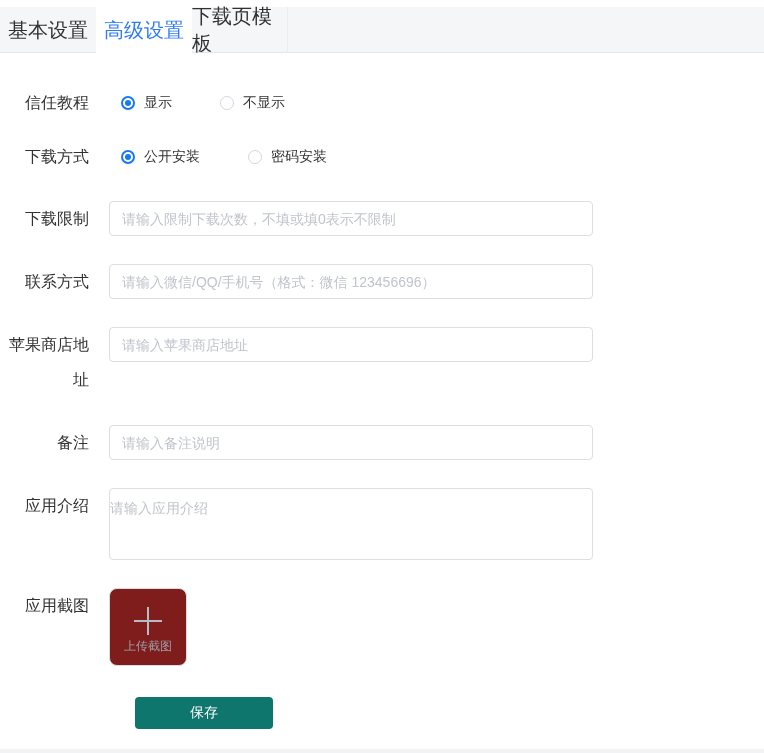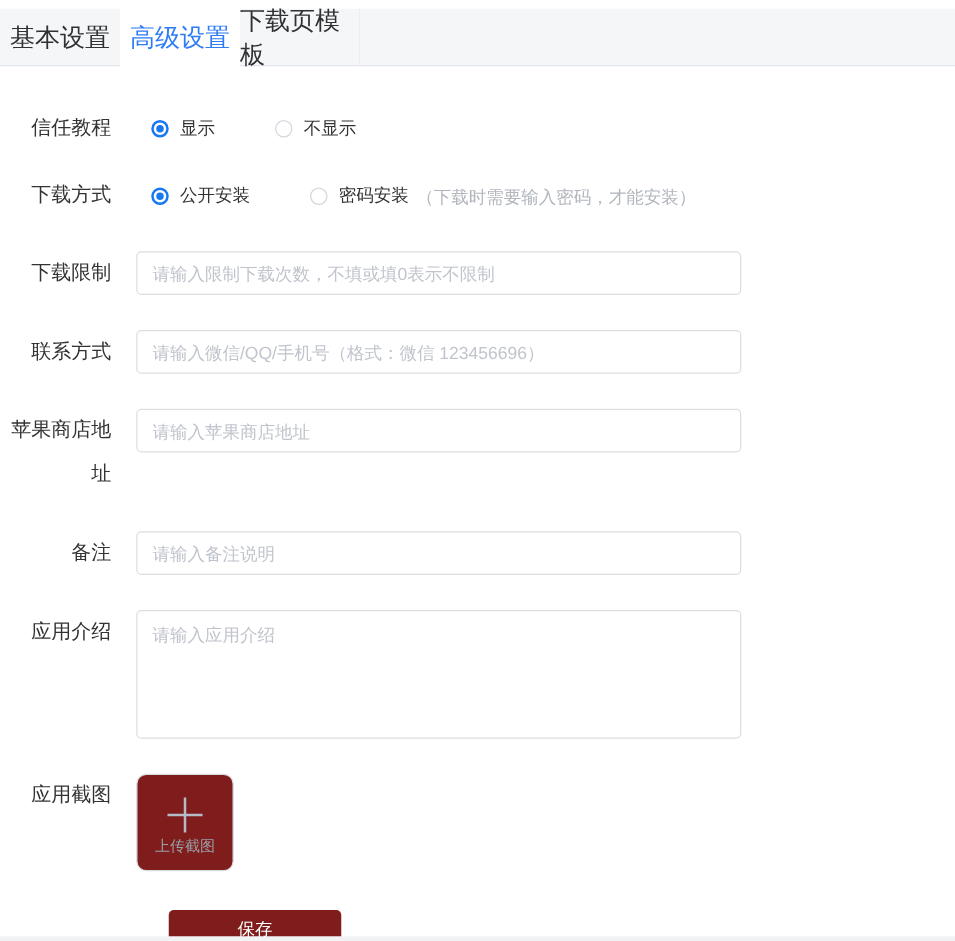--- a/index.html
+++ b/index.html
@@ -95,24 +95,24 @@
     border-radius: 4px;
     padding: 0 12px;
     font-size: 14px;
     color: #303133;
     outline: none;
     font-family: inherit;
   }
   .text-input::placeholder, .area-input::placeholder { color: #c0c4cc; opacity: 1; }
   .area-input {
     width: 484px;
-    height: 103px;
+    height: 72px;
     border: 1px solid #dcdee2;
     border-radius: 4px;
-    padding: 9px 12px;
+    padding: 9px 0;
     font-size: 14px;
     color: #303133;
     outline: none;
     resize: none;
     font-family: inherit;
     line-height: 20px;
   }
   .upload-box {
     width: 78px;
     height: 78px;
@@ -124,21 +124,21 @@
     align-items: center;
     justify-content: center;
     cursor: pointer;
   }
   .upload-plus { margin-top: 6px; }
   .upload-text { font-size: 12px; color: #9aa0a8; margin-top: 2px; }
   .save-btn {
     margin-left: 135px;
     width: 138px;
     height: 32px;
-    background: #7f1d1d;
+    background: #0f766e;
     color: #fff;
     border: none;
     border-radius: 4px;
     font-size: 14px;
     cursor: pointer;
     font-family: inherit;
   }
   .bottom-strip {
     position: absolute;
     left: 0; right: 0; bottom: 0;
@@ -179,21 +179,20 @@
       <div class="row-label">下载方式</div>
       <div class="radio-group">
         <span class="radio-item">
           <span class="radio checked"></span>
           <span class="radio-label">公开安装</span>
         </span>
         <span class="radio-item" style="margin-right:4px;">
           <span class="radio"></span>
           <span class="radio-label">密码安装</span>
         </span>
-        <span class="radio-note">（下载时需要输入密码，才能安装）</span>
       </div>
     </div>
 
     
     <div class="row input-row">
       <div class="row-label">下载限制</div>
       <input class="text-input" type="text" placeholder="请输入限制下载次数，不填或填0表示不限制" style="">
     </div>
 
     

